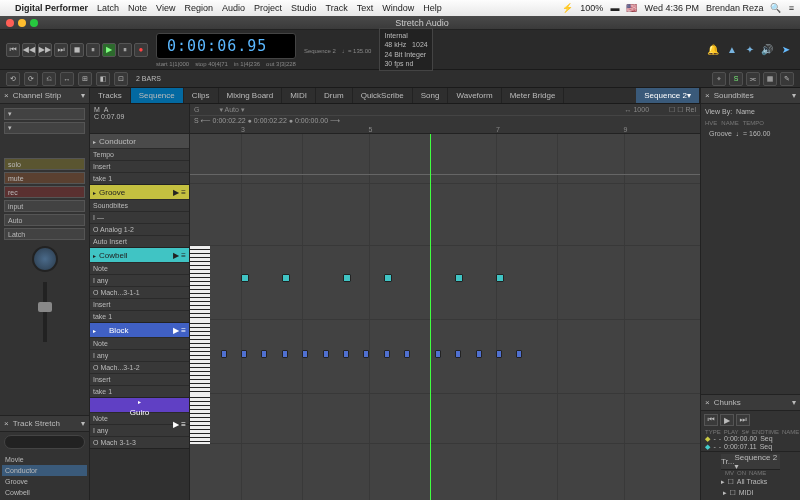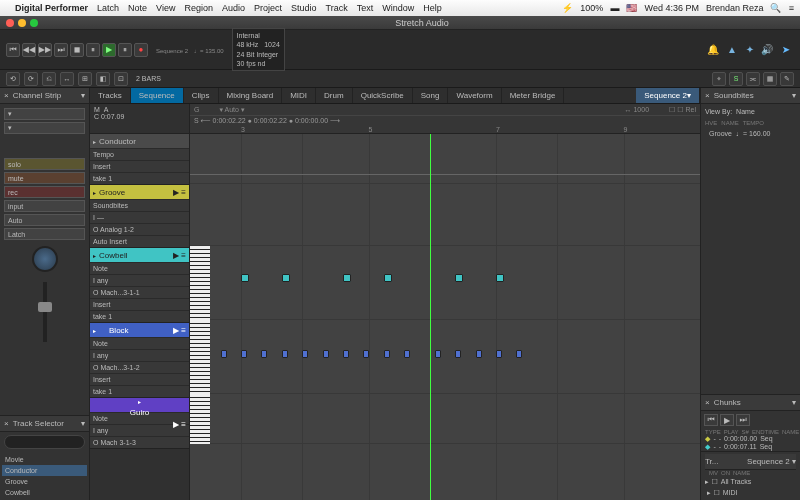--- a/index.html
+++ b/index.html
@@ -72,21 +72,21 @@
 .clip.bl { background:#5070d0; }
 .cond-line { position:absolute; height:1px; background:#666; }
 .rpanel { width:100px; background:#333; border-left:1px solid #222; display:flex; flex-direction:column; }
 .sblist { flex:1; padding:2px 4px; font-size:7px; }
 .sbrow { display:flex; gap:4px; height:11px; align-items:center; }
 .chunks { border-top:1px solid #222; }
 .chbtns2 { display:flex; gap:2px; padding:3px; }
 .chbtn2 { width:14px; height:12px; background:#3a3a3a; border:1px solid #555; display:flex; align-items:center; justify-content:center; font-size:8px; cursor:pointer; }
 .chcols { font-size:6px; color:#777; padding:0 4px; display:flex; gap:3px; }
 .chrow { font-size:7px; padding:0 4px; display:flex; gap:3px; }
-.seqtree { border-top:1px solid #222; padding:2px 4px; font-size:7px; }
+.seqtree { border-top:1px solid #222; padding:2px 20px; font-size:7px; }
 .trrow { height:11px; display:flex; align-items:center; gap:3px; }
 </style>
 </head>
 <body>
 
 <div class="menubar">
   <span class="apple"></span>
   <b>Digital Performer</b>
   <span>Latch</span>
   <span>Note</span>
@@ -126,20 +126,29 @@
     <div class="tbtn">◀◀</div>
     <div class="tbtn">▶▶</div>
     <div class="tbtn">⏭</div>
     <div class="tbtn">◼</div>
     <div class="tbtn">⏸</div>
     <div class="tbtn play">▶</div>
     <div class="tbtn">⏸</div>
     <div class="tbtn rec">●</div>
   </div>
   <div class="cwrap">
+    <div class="counter">0:00:06.95</div>
+    <div class="cinfo">
+      <span>start 1|1|000</span>
+      <span>stop 40|4|71</span>
+      <span>in 1|4|236</span>
+      <span>out 3|3|228</span>
+    </div>
+  </div>
+  <div class="cwrap">
     <div class="cinfo">
       <span>Sequence 2</span>
       <span>♩= 135.00</span>
     </div>
   </div>
   <div class="fmtbox">
     <div>Internal</div>
     <div><span>48 kHz</span> &nbsp; <span>1024</span></div>
     <div>24 Bit Integer</div>
     <div>30 fps nd</div>
@@ -190,21 +199,21 @@
       <div class="chbtn">Auto</div>
       <div class="chbtn">Latch</div>
       <div class="knob"></div>
       <div class="fader">
           <div class="cap"></div>
         </div>
     </div>
     <div class="tracksel">
       <div class="panelhdr">
         <span class="x">×</span>
-        <span>Track Selector</span>
+        <span>Track Stretch</span>
         <span style="margin-left:auto">▾</span>
       </div>
       <input class="search" placeholder="" style="">
       <div class="tslist">
         <div class="tsitem">Movie</div>
         <div class="tsitem sel">Conductor</div>
         <div class="tsitem">Groove</div>
         <div class="tsitem">Cowbell</div>
       </div>
     </div>

